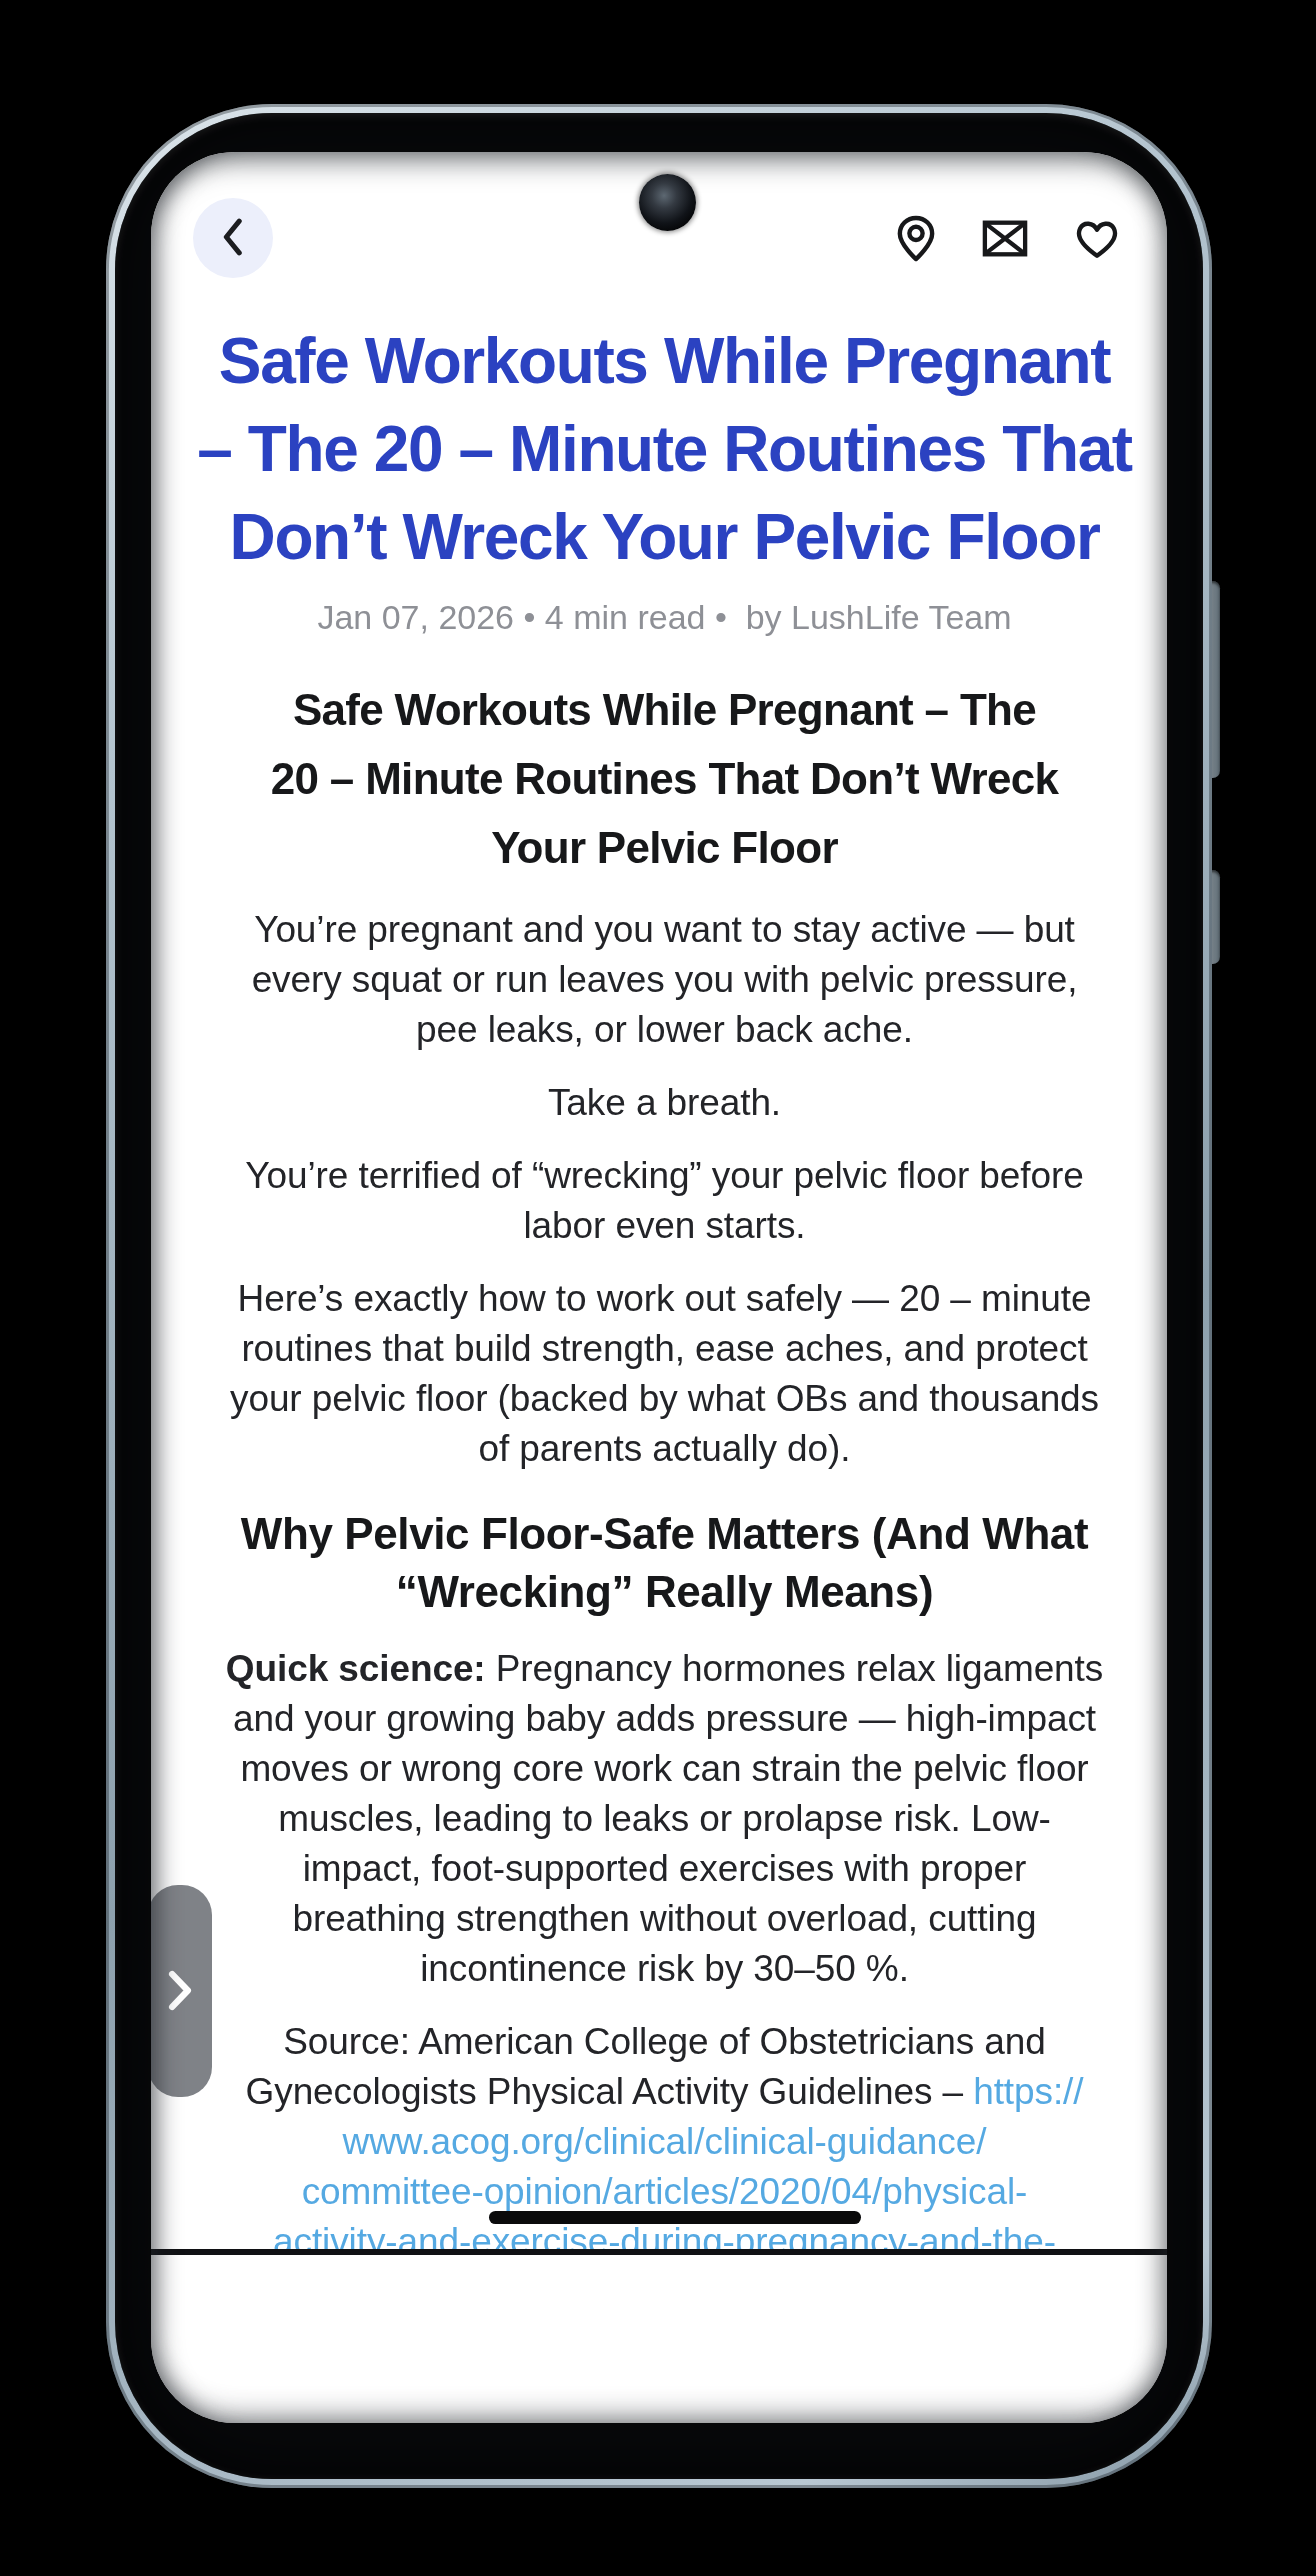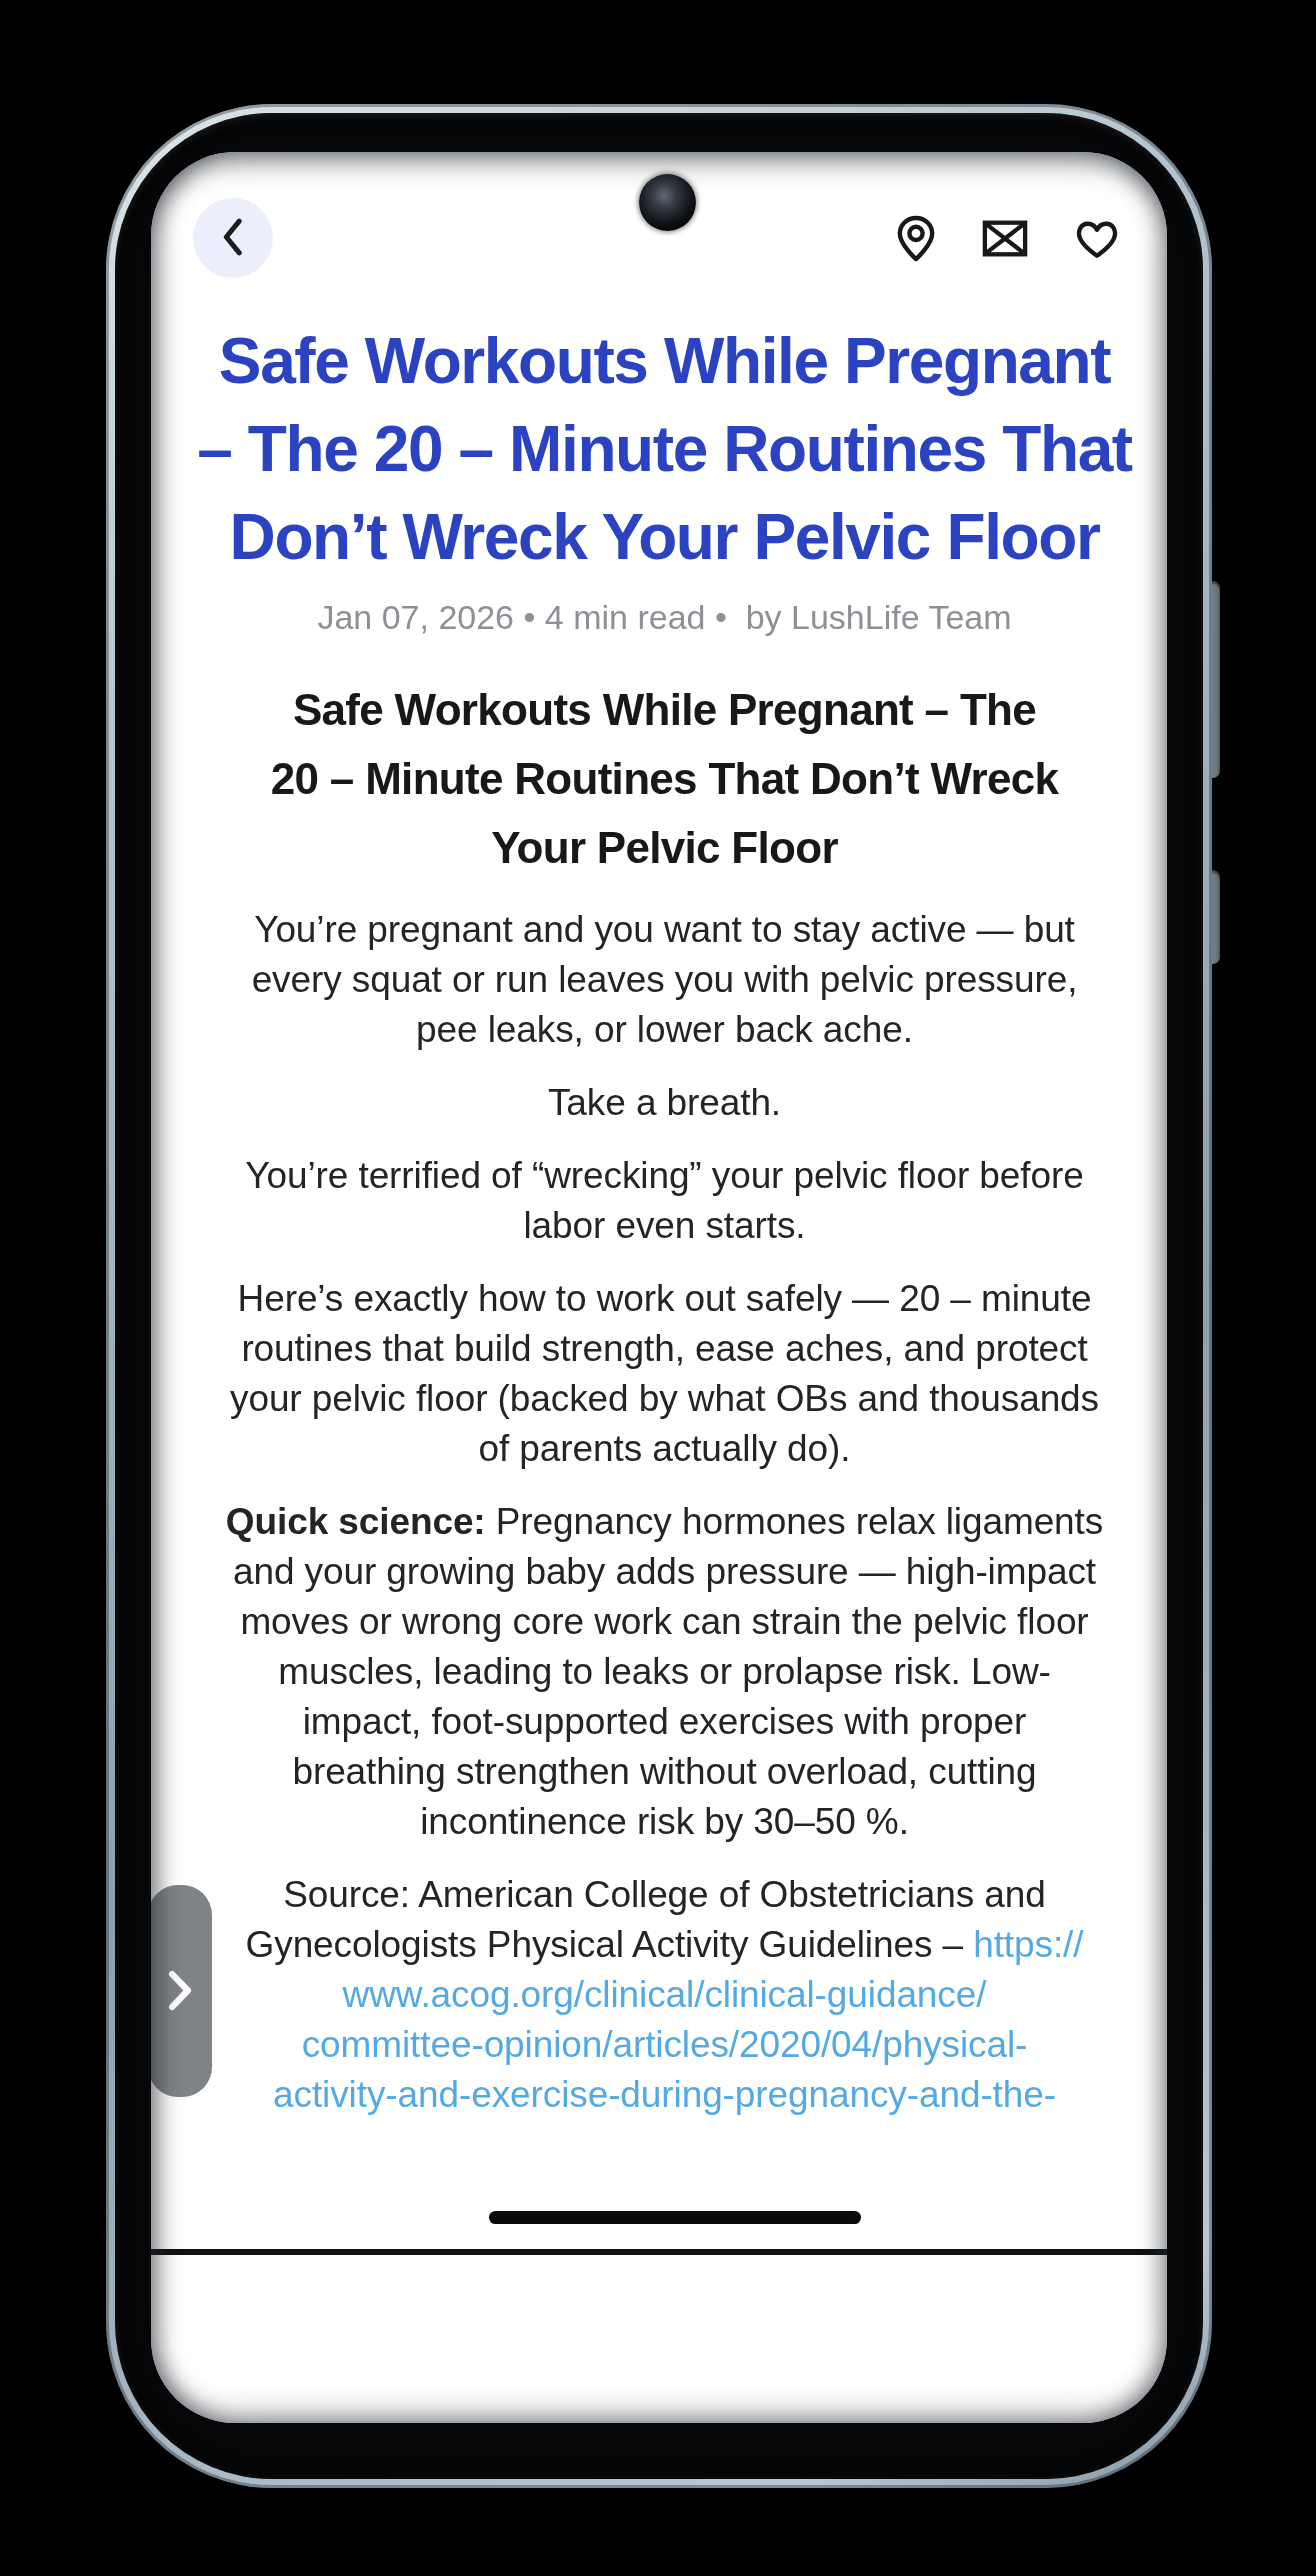--- a/index.html
+++ b/index.html
@@ -111,20 +111,22 @@
             <p>You’re pregnant and you want to stay active — but
 every squat or run leaves you with pelvic pressure,
 pee leaks, or lower back ache.</p>
             <p>Take a breath.</p>
             <p>You’re terrified of “wrecking” your pelvic floor before
 labor even starts.</p>
             <p>Here’s exactly how to work out safely — 20 – minute
 routines that build strength, ease aches, and protect
 your pelvic floor (backed by what OBs and thousands
 of parents actually do).</p>
+            <div class="h2">Why Pelvic Floor-Safe Matters (And What
+“Wrecking” Really Means)</div>
             <p><span class="qs-label">Quick science:</span><span> Pregnancy hormones relax ligaments
 and your growing baby adds pressure — high-impact
 moves or wrong core work can strain the pelvic floor
 muscles, leading to leaks or prolapse risk. Low-
 impact, foot-supported exercises with proper
 breathing strengthen without overload, cutting
 incontinence risk by 30–50 %.</span></p>
             <p><span>Source: American College of Obstetricians and
 Gynecologists Physical Activity Guidelines – </span><span class="link">https://
 www.acog.org/clinical/clinical-guidance/

